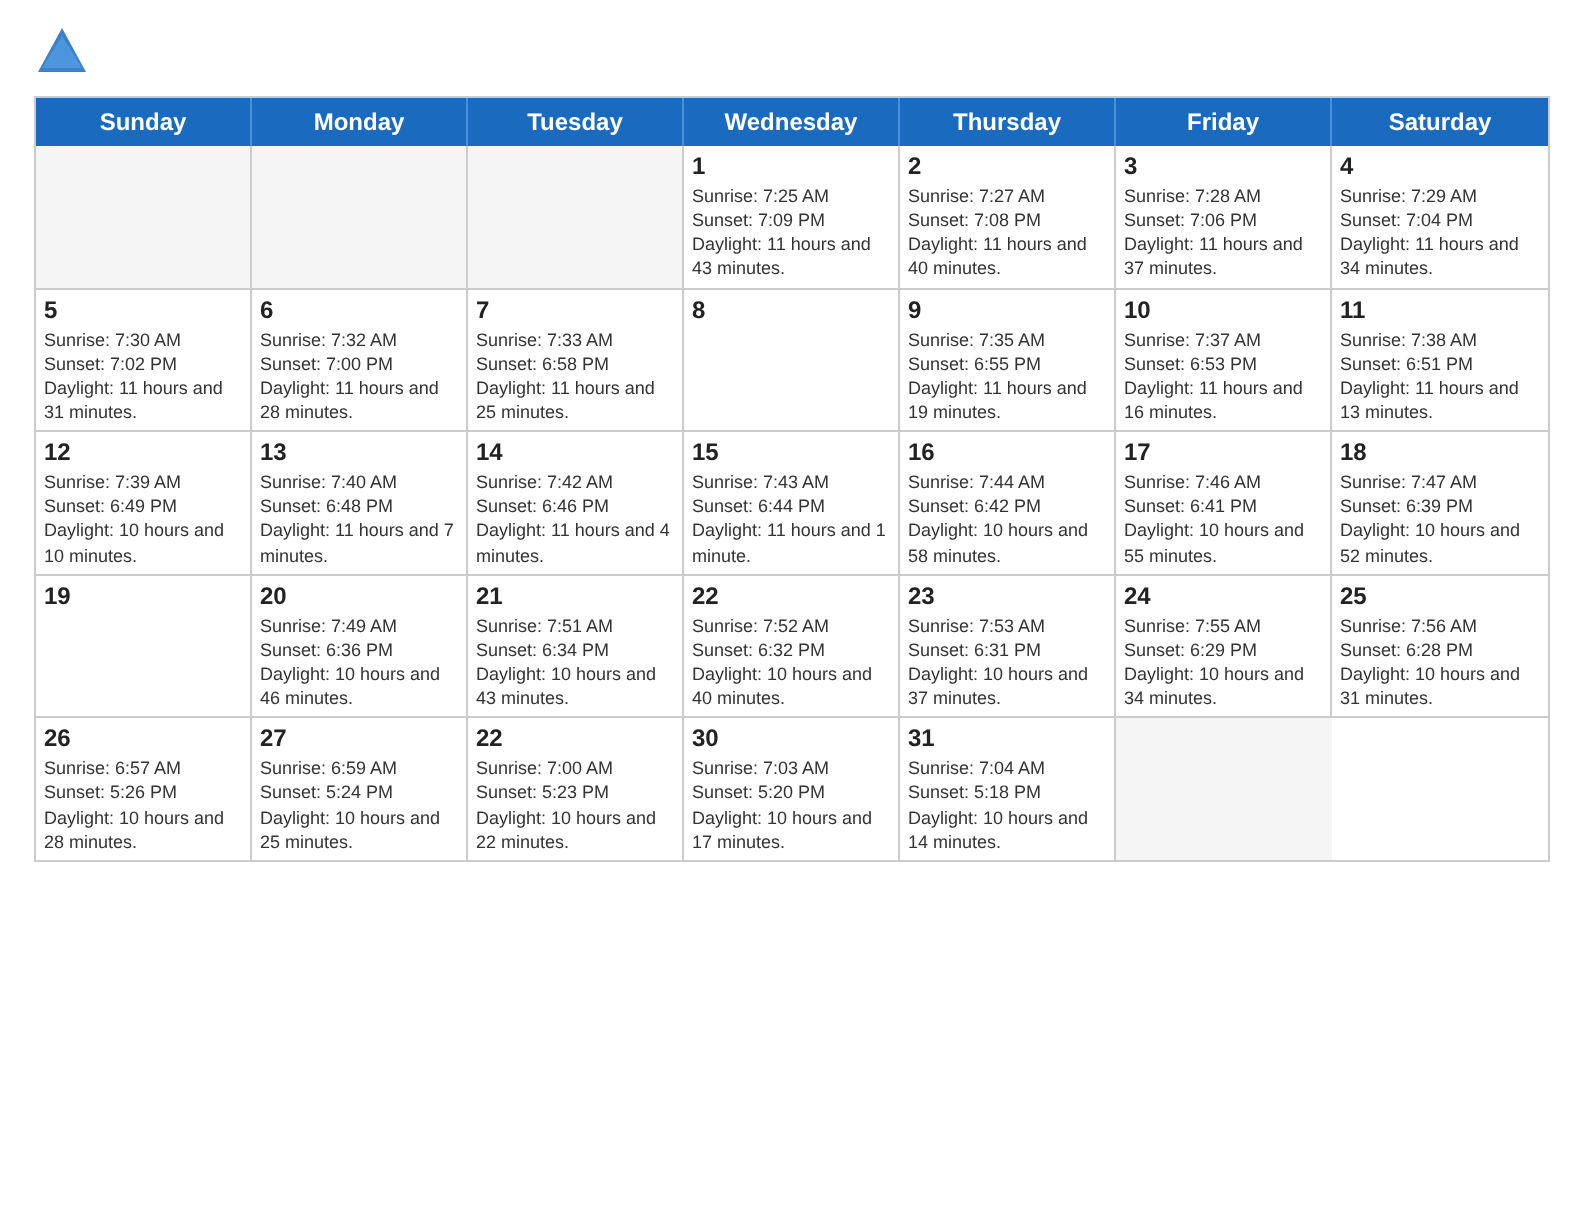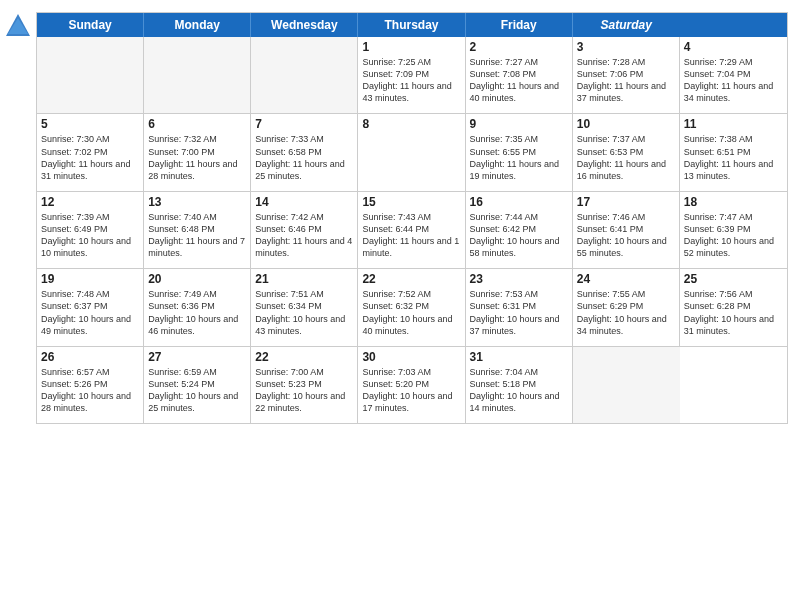--- a/index.html
+++ b/index.html
@@ -6,23 +6,23 @@
     body {
       font-family: Arial, sans-serif;
       background: #fff;
       width: 792px;
       height: 612px;
       overflow: hidden;
     }
     .page {
       width: 792px;
       height: 436px;
-      padding: 12px 4px;
-      display: flex;
-      flex-direction: row;
+      padding: 12px 17px;
+      display: flex;
+      flex-direction: column;
     }
     .header {
       display: flex;
       justify-content: space-between;
       align-items: flex-start;
       margin-bottom: 8px;
     }
     .logo {
       display: flex;
       align-items: center;
@@ -57,21 +57,21 @@
       background: #1a6bbf;
     }
     .cal-header-cell {
       color: #fff;
       font-weight: bold;
       font-size: 12px;
       text-align: center;
       padding: 5px 2px;
       border-right: 1px solid #4a8fd4;
     }
-    .cal-header-cell:last-child { border-right: none; font-style: italic; }
+    .cal-header-cell:last-child { border-right: none; }
     .cal-body {
       flex: 1;
       display: flex;
       flex-direction: column;
     }
     .cal-row {
       display: grid;
       grid-template-columns: repeat(7, 1fr);
       flex: 1;
       border-top: 1px solid #ccc;
@@ -118,20 +118,21 @@
     <div class="title-area">
       <div class="month-title"></div>
       <div class="subtitle"></div>
     </div>
   </div>
 
   <div class="calendar">
     <div class="cal-header-row">
     <div class="cal-header-cell">Sunday</div>
         <div class="cal-header-cell">Monday</div>
+        <div class="cal-header-cell">Tuesday</div>
         <div class="cal-header-cell">Wednesday</div>
         <div class="cal-header-cell">Thursday</div>
         <div class="cal-header-cell">Friday</div>
         <div class="cal-header-cell">Saturday</div>
       </div>
     <div class="cal-body">
     <div class="cal-row">
           <div class="cal-cell empty"></div>
           <div class="cal-cell empty"></div>
           <div class="cal-cell empty"></div>
@@ -207,21 +208,20 @@
             <div class="cell-detail">Sunrise: 7:46 AM<br>Sunset: 6:41 PM<br>Daylight: 10 hours and 55 minutes.</div>
           </div>
           <div class="cal-cell">
             <div class="day-number">18</div>
             <div class="cell-detail">Sunrise: 7:47 AM<br>Sunset: 6:39 PM<br>Daylight: 10 hours and 52 minutes.</div>
           </div>
         </div>
         <div class="cal-row">
           <div class="cal-cell">
             <div class="day-number">19</div>
-            <div class="cell-detail">Sunrise: 7:48 AM<br>Sunset: 6:37 PM<br>Daylight: 10 hours and 49 minutes.</div>
           </div>
           <div class="cal-cell">
             <div class="day-number">20</div>
             <div class="cell-detail">Sunrise: 7:49 AM<br>Sunset: 6:36 PM<br>Daylight: 10 hours and 46 minutes.</div>
           </div>
           <div class="cal-cell">
             <div class="day-number">21</div>
             <div class="cell-detail">Sunrise: 7:51 AM<br>Sunset: 6:34 PM<br>Daylight: 10 hours and 43 minutes.</div>
           </div>
           <div class="cal-cell">

